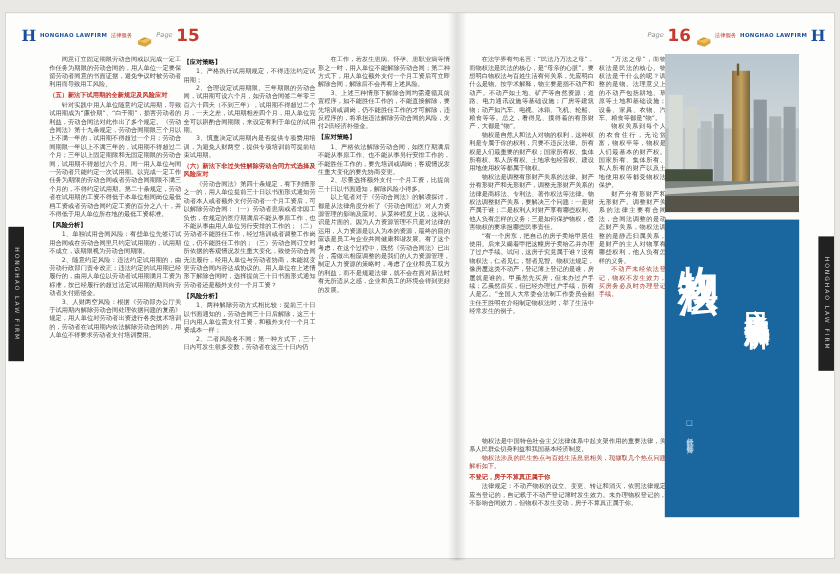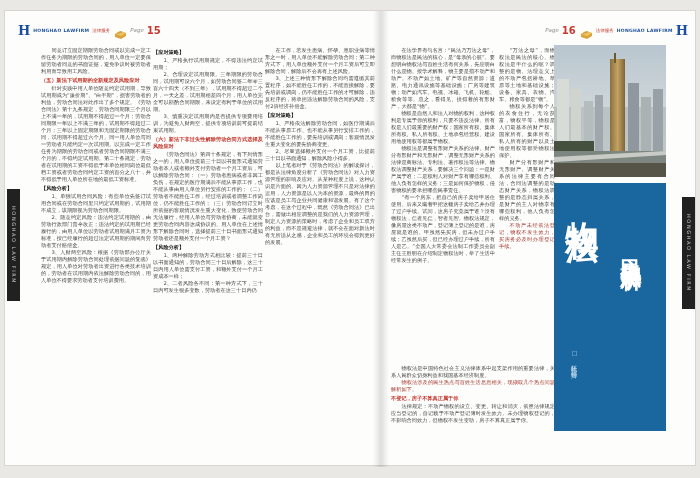--- a/index.html
+++ b/index.html
@@ -13,21 +13,21 @@
           background:linear-gradient(90deg, rgba(0,0,0,0) 0%, rgba(0,0,0,0.12) 50%, rgba(0,0,0,0) 100%); }
 
   
   .hdr { position:absolute; top:12px; display:flex; align-items:center; gap:3px; height:14px; }
   #hdr-left  { left:13px; }
   #hdr-right { right:7px; }
   .logo-h { font-family:"DejaVu Serif", serif; font-weight:bold; font-size:13px; color:#1c4f9b; line-height:13px; }
   .firm   { font-size:4.5px; font-weight:bold; color:#1c4f9b; letter-spacing:.3px; }
   .service{ font-size:4.5px; color:#c0392b; }
   .pageword { font-size:5.5px; font-style:italic; color:#8f8f8f; }
-  .pagenum  { font-size:10px; font-weight:bold; color:#c8392e; }
+  .pagenum  { font-size:14px; font-weight:bold; color:#c8392e; }
   .bookicon { display:inline-block; width:14px; height:11px; }
 
   
   .col { position:absolute; top:36px; font-size:5.2px; line-height:7px; color:#474747;
          text-align:justify; overflow:hidden;
          font-family:"DejaVu Sans", sans-serif; }
   #lp-c1 { left:36px;  width:110px; height:414px; }
   #lp-c2 { left:148px; width:110px; height:414px; }
   #lp-c3 { left:260px; width:110px; height:414px; }
   #rp-c1 { left:386px; width:104px; height:316px; }

